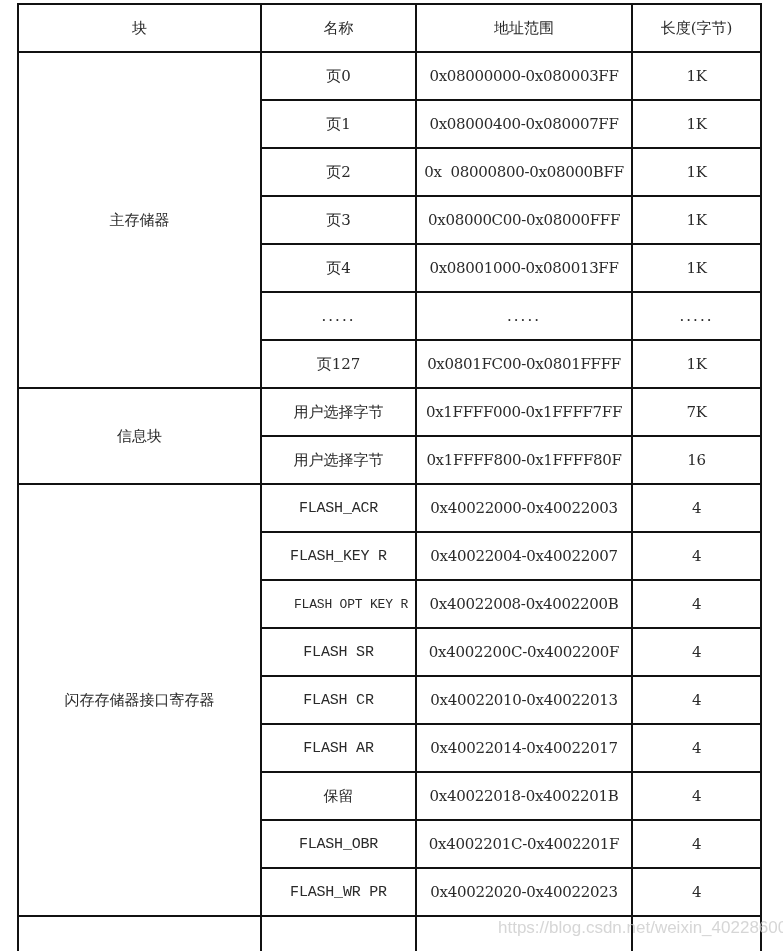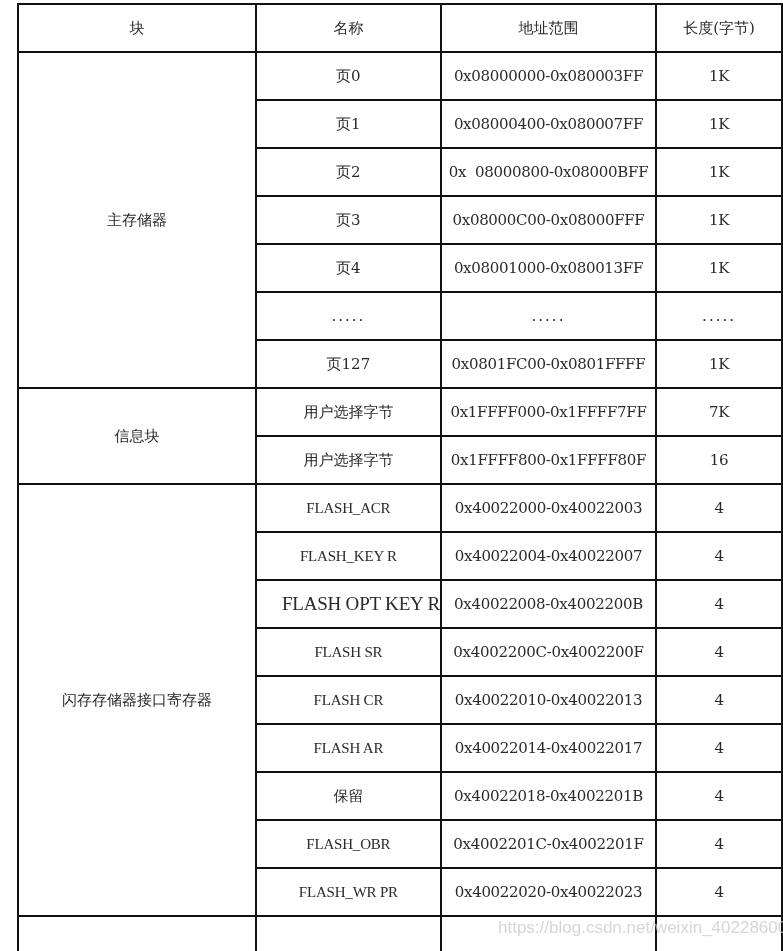--- a/index.html
+++ b/index.html
@@ -46,21 +46,21 @@
     col.c-block { width: 243px; }
     col.c-name { width: 155px; }
     col.c-addr { width: 216px; }
     col.c-len { width: 129px; }
     .mono {
       font-family: "DejaVu Serif", "Liberation Serif", serif;
       font-size: 15px;
       letter-spacing: -0.3px;
     }
     .reg {
-      font-family: Liberation Serif, serif;
+      font-family: Liberation Mono, monospace;
       font-size: 14px;
       letter-spacing: -0.2px;
     }
     .dots {
       letter-spacing: 2px;
       font-weight: bold;
     }
     .trailing-row td {
       height: 4px;
       border-bottom: none;
@@ -151,21 +151,21 @@
         <td class="reg">FLASH_ACR</td>
         <td class="mono">0x40022000-0x40022003</td>
         <td class="mono">4</td>
       </tr>
       <tr>
         <td class="reg">FLASH_KEY R</td>
         <td class="mono">0x40022004-0x40022007</td>
         <td class="mono">4</td>
       </tr>
       <tr>
-        <td class="reg" style="font-size:19px;padding-left:25px;">FLASH OPT KEY R</td>
+        <td class="reg" style="font-size:13px;padding-left:25px;">FLASH OPT KEY R</td>
         <td class="mono">0x40022008-0x4002200B</td>
         <td class="mono">4</td>
       </tr>
       <tr>
         <td class="reg">FLASH SR</td>
         <td class="mono">0x4002200C-0x4002200F</td>
         <td class="mono">4</td>
       </tr>
       <tr>
         <td class="reg">FLASH CR</td>

